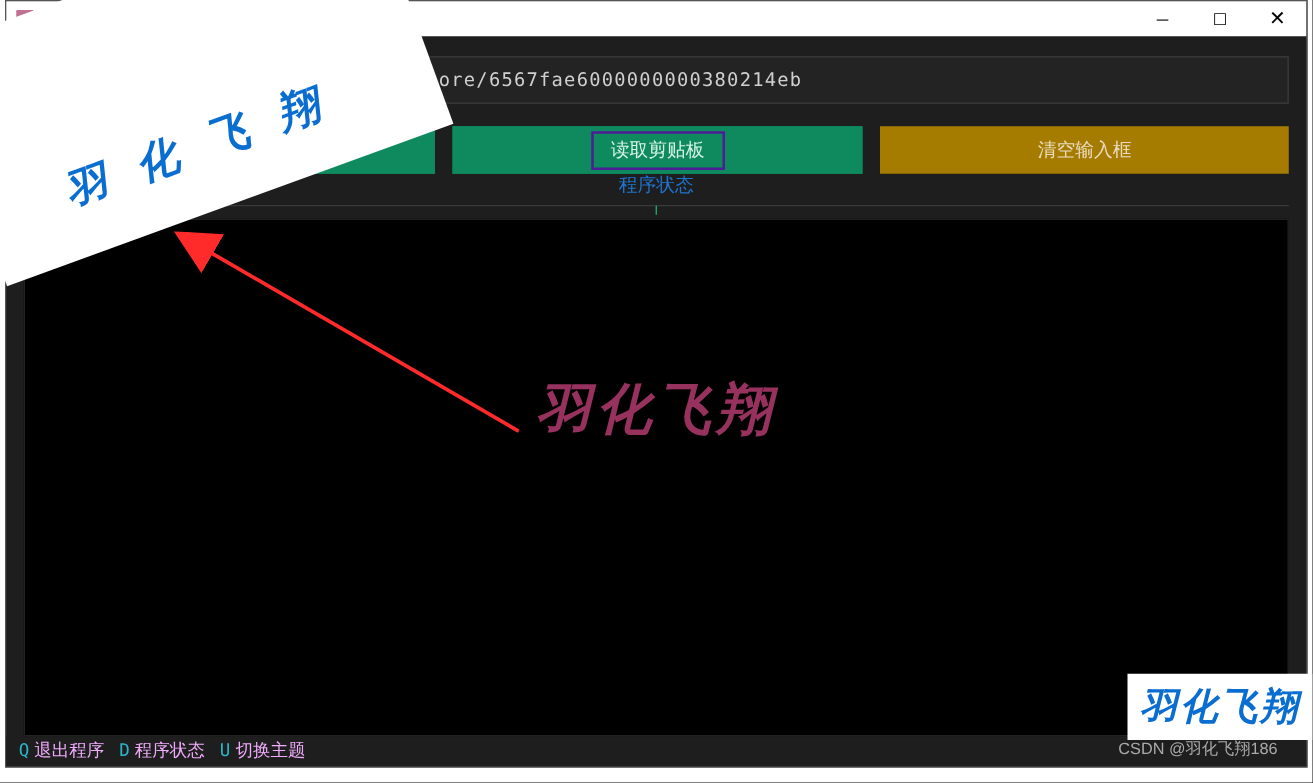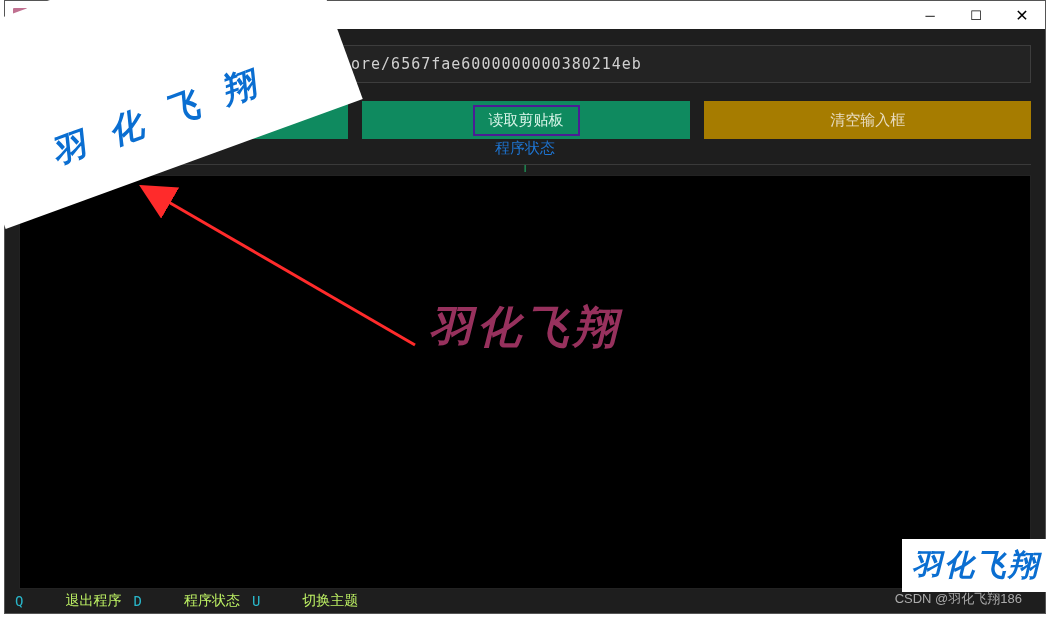--- a/index.html
+++ b/index.html
@@ -142,21 +142,21 @@
     height: 24px;
     background: #1e1e1e;
     display: flex;
     align-items: center;
     padding-left: 6px;
     gap: 0;
     font-size: 14px;
     font-family: "SimSun", monospace;
   }
   .footer .key   { color: #29b6c9; padding: 0 4px; }
-  .footer .label { color: #bef264; padding-right: 8px; margin-left: 38px; }
+  .footer .label { color: #f0abfc; padding-right: 8px; }
   
   .wm-diag {
     position: absolute;
     left: -40px; top: -30px;
     width: 380px; height: 200px;
     background: #fff;
     transform: rotate(-20deg);
     display: flex;
     align-items: flex-end;
     justify-content: center;

